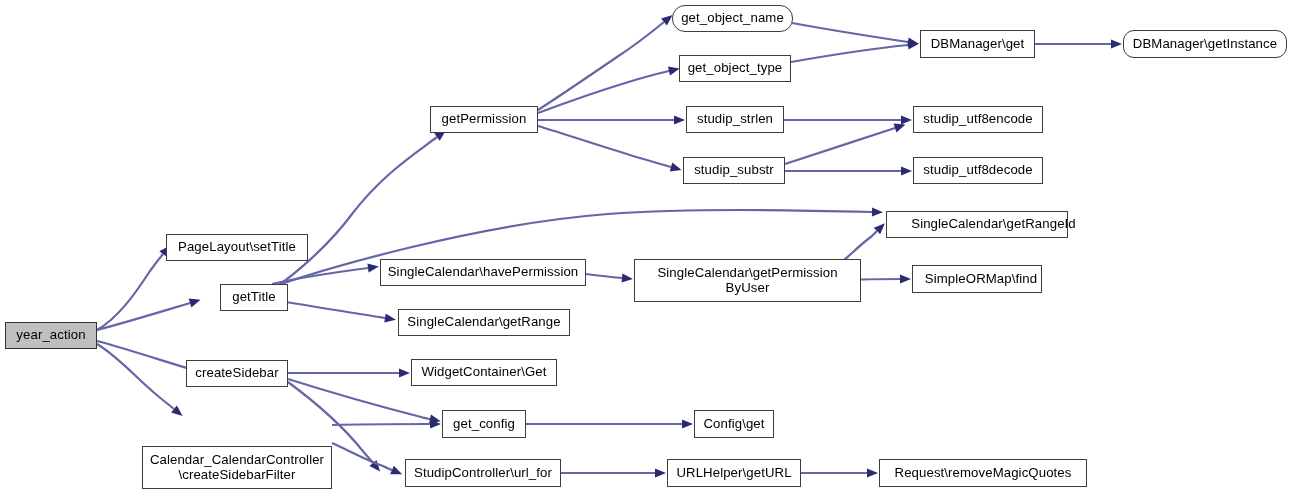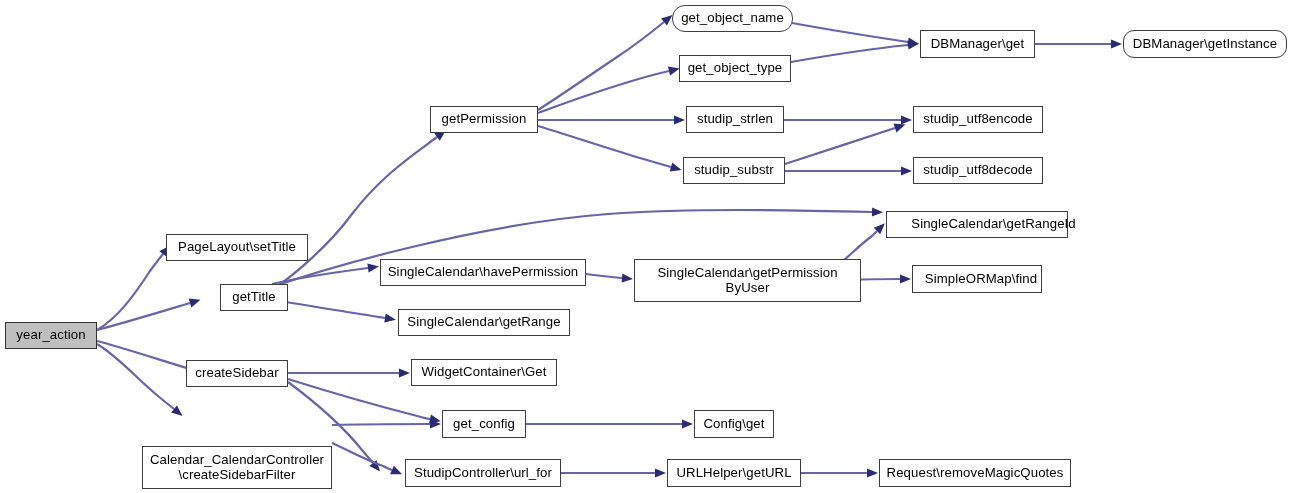--- a/index.html
+++ b/index.html
@@ -137,15 +137,15 @@
     <div class="node-box" style="left: 683px; top: 157px; width: 102px; height: 27px;"><span>studip_substr</span></div>
     <div class="node-box" style="left: 634px; top: 259px; width: 227px; height: 43px;"><span>SingleCalendar\getPermission
 ByUser</span></div>
     <div class="node-box" style="left: 694px; top: 410px; width: 80px; height: 28px;"><span>Config\get</span></div>
     <div class="node-box" style="left: 667px; top: 459px; width: 134px; height: 28px;"><span>URLHelper\getURL</span></div>
     <div class="node-box" style="left: 920px; top: 30px; width: 115px; height: 28px;"><span>DBManager\get</span></div>
     <div class="node-box" style="left: 913px; top: 106px; width: 130px; height: 27px;"><span>studip_utf8encode</span></div>
     <div class="node-box" style="left: 913px; top: 157px; width: 130px; height: 27px;"><span>studip_utf8decode</span></div>
     <div class="node-box" style="left: 886px; top: 211px; width: 182px; height: 27px; padding-left: 33px;"><span>SingleCalendar\getRangeId</span></div>
     <div class="node-box" style="left: 912px; top: 265px; width: 130px; height: 28px; padding-left: 8px;"><span>SimpleORMap\find</span></div>
-    <div class="node-box" style="left: 879px; top: 459px; width: 192px; height: 28px;"><span>Request\removeMagicQuotes</span></div>
+    <div class="node-box" style="left: 879px; top: 459px; width: 208px; height: 28px;"><span>Request\removeMagicQuotes</span></div>
     <div class="node-box" style="left: 1123px; top: 30px; width: 164px; height: 28px; border-radius: 11px;"><span>DBManager\getInstance</span></div>
   </div>
 
 </body></html>

